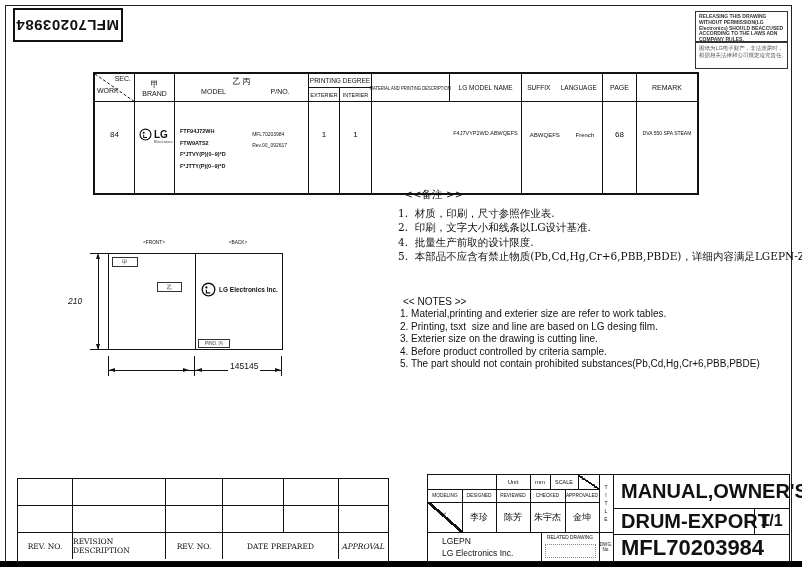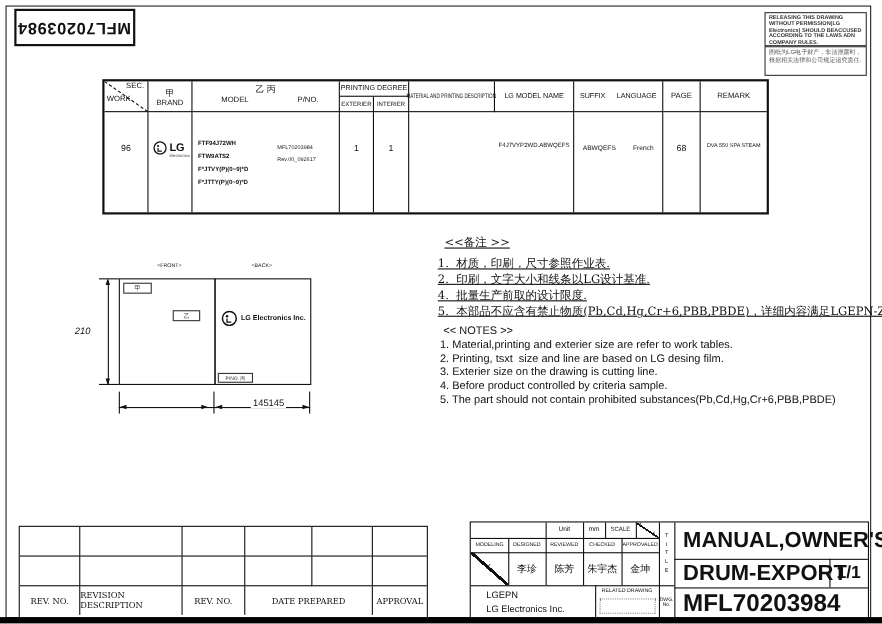--- a/index.html
+++ b/index.html
@@ -118,21 +118,21 @@
     <div class="cell br bb hc h6" style="grid-column:7;grid-row:1/3;">LG MODEL NAME</div>
 
     <div class="cell br bb" style="grid-column:8;grid-row:1/3;display:flex;align-items:center;justify-content:space-around;">
       <span class="h6">SUFFIX</span>
       <span class="h6">LANGUAGE</span>
     </div>
 
     <div class="cell br bb hc h7" style="grid-column:9;grid-row:1/3;">PAGE</div>
     <div class="cell bb hc h7" style="grid-column:10;grid-row:1/3;">REMARK</div>
 
-    <div class="cell br vcell" style="grid-column:1;grid-row:3;">96</div>
+    <div class="cell br vcell" style="grid-column:1;grid-row:3;">84</div>
 
     <div class="cell br" style="grid-column:2;grid-row:3;">
       <div class="abs" style="left:4px;top:26px;display:flex;align-items:center;gap:2px;">
         <svg width="13" height="13" viewBox="0 0 20 20">
           <circle cx="10" cy="10" r="8.4" fill="none" stroke="#111" stroke-width="1.8"></circle>
           <circle cx="7.2" cy="7.3" r="1.5" fill="#111"></circle>
           <path d="M7.2 10.2 v4.3 h5.2" stroke="#111" stroke-width="1.6" fill="none"></path>
         </svg>
         <span style="font-weight:bold;font-size:10px;">LG</span>
       </div>
@@ -160,21 +160,21 @@
 
     <div class="cell br" style="grid-column:8;grid-row:3;display:flex;justify-content:space-around;padding-top:30px;box-sizing:border-box;font-size:6px;">
       <span>ABWQEFS</span>
       <span>French</span>
     </div>
 
     <div class="cell br vcell" style="grid-column:9;grid-row:3;">68</div>
     <div class="cell vcell nowrap" style="grid-column:10;grid-row:3;font-size:5px;">DVA 550 SPA STEAM</div>
   </div>
 
-  <div class="abs cnnotes" style="left:398px;top:214px;width:395px;text-decoration:underline;">
+  <div class="abs cnnotes" style="left:398px;top:187px;width:395px;">
     <div style="padding-left:6px;margin-bottom:4px;">&lt;&lt;备注 &gt;&gt;</div>
     <div class="pre">1.  材质，印刷，尺寸参照作业表.</div>
     <div class="pre">2.  印刷，文字大小和线条以LG设计基准.</div>
     <div class="pre">4.  批量生产前取的设计限度.</div>
     <div class="pre nowrap">5.  本部品不应含有禁止物质(Pb,Cd,Hg,Cr+6,PBB,PBDE)，详细内容满足LGEPN-Z-1023.</div>
   </div>
 
   <div class="abs ennotes" style="left:400px;top:296px;width:393px;">
     <div style="padding-left:3px;">&lt;&lt; NOTES &gt;&gt;</div>
     <div class="pre">1. Material,printing and exterier size are refer to work tables.</div>
@@ -231,21 +231,21 @@
     <div class="cell br bb" style="grid-column:1;grid-row:2;"></div>
     <div class="cell br bb" style="grid-column:2;grid-row:2;"></div>
     <div class="cell br bb" style="grid-column:3;grid-row:2;"></div>
     <div class="cell br bb" style="grid-column:4;grid-row:2;"></div>
     <div class="cell br bb" style="grid-column:5;grid-row:2;"></div>
     <div class="cell bb" style="grid-column:6;grid-row:2;"></div>
     <div class="cell br hdr" style="grid-column:1;grid-row:3;">REV. NO.</div>
     <div class="cell br hdr" style="grid-column:2;grid-row:3;">REVISION DESCRIPTION</div>
     <div class="cell br hdr" style="grid-column:3;grid-row:3;">REV. NO.</div>
     <div class="cell br hdr" style="grid-column:4/6;grid-row:3;">DATE PREPARED</div>
-    <div class="cell hdr" style="grid-column:6;grid-row:3;">APPROVAL</div>
+    <div class="cell hdr" style="grid-column:6;grid-row:3;font-style:italic;">APPROVAL</div>
   </div>
 
   <div class="abs" id="title-block">
 
     <div class="vl" style="left:171px;top:0;height:86px;"></div>
     <div class="vl" style="left:185px;top:0;height:86px;"></div>
 
     <div class="hl" style="left:0;top:14px;width:171px;"></div>
     <div class="hl" style="left:0;top:27px;width:171px;"></div>
     <div class="hl" style="left:0;top:57px;width:185px;"></div>

